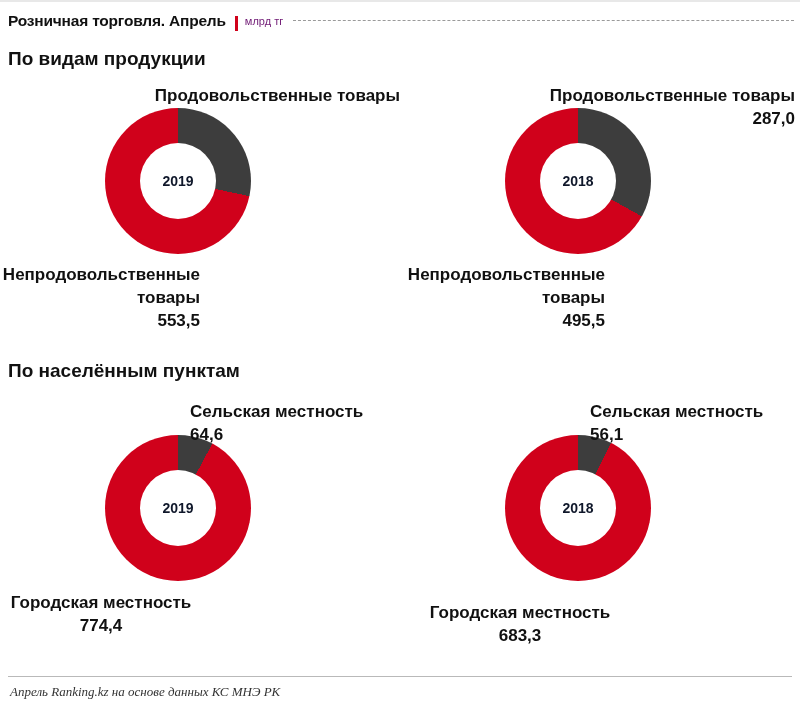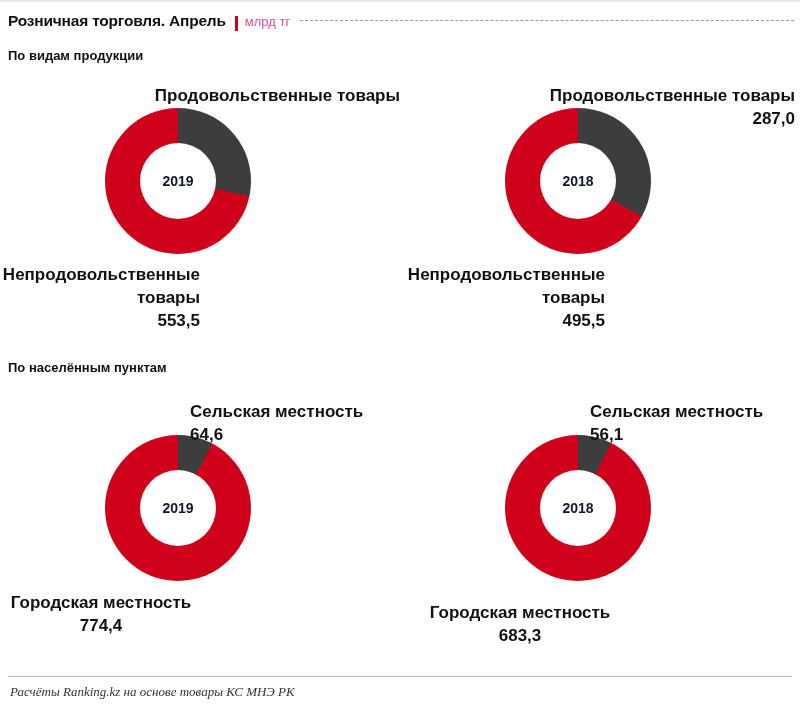--- a/index.html
+++ b/index.html
@@ -42,36 +42,36 @@
   .header-bar {
     display: inline-block;
     width: 3px;
     height: 15px;
     background: #d0011b;
     margin: 0 7px 0 9px;
     position: relative;
     top: 2px;
   }
   .header-unit {
-    font-size: 13px;
-    color: #ec4899;
+    font-size: 11px;
+    color: #701a75;
     white-space: nowrap;
   }
   .header-dashes {
     flex: 1;
     height: 1px;
     margin-left: 10px;
     margin-right: 6px;
     border-top: 1px dashed #9a9a9a;
   }
 
   
   .section-title {
     position: absolute;
-    font-size: 13px;
+    font-size: 19px;
     font-weight: bold;
     color: #111111;
     left: 8px;
   }
   #section-title-1 { top: 48px; }
   #section-title-2 { top: 360px; }
 
   
   .donut-block {
     position: absolute;
@@ -209,15 +209,15 @@
   <div class="lbl left-align" style="left:590px; top:401px; width:210px;">
     <span>Сельская местность</span>
     <span class="val">56,1</span>
   </div>
   <div class="lbl center-align" style="left:425px; top:602px; width:190px;">
     <span>Городская местность</span>
     <span class="val">683,3</span>
   </div>
 
   <div class="footer-rule"></div>
-  <div class="footer-note">Расчёты Ranking.kz на основе товары КС МНЭ РК</div>
+  <div class="footer-note">Апрель Ranking.kz на основе данных КС МНЭ РК</div>
 
 </div>
 
 </body></html>

